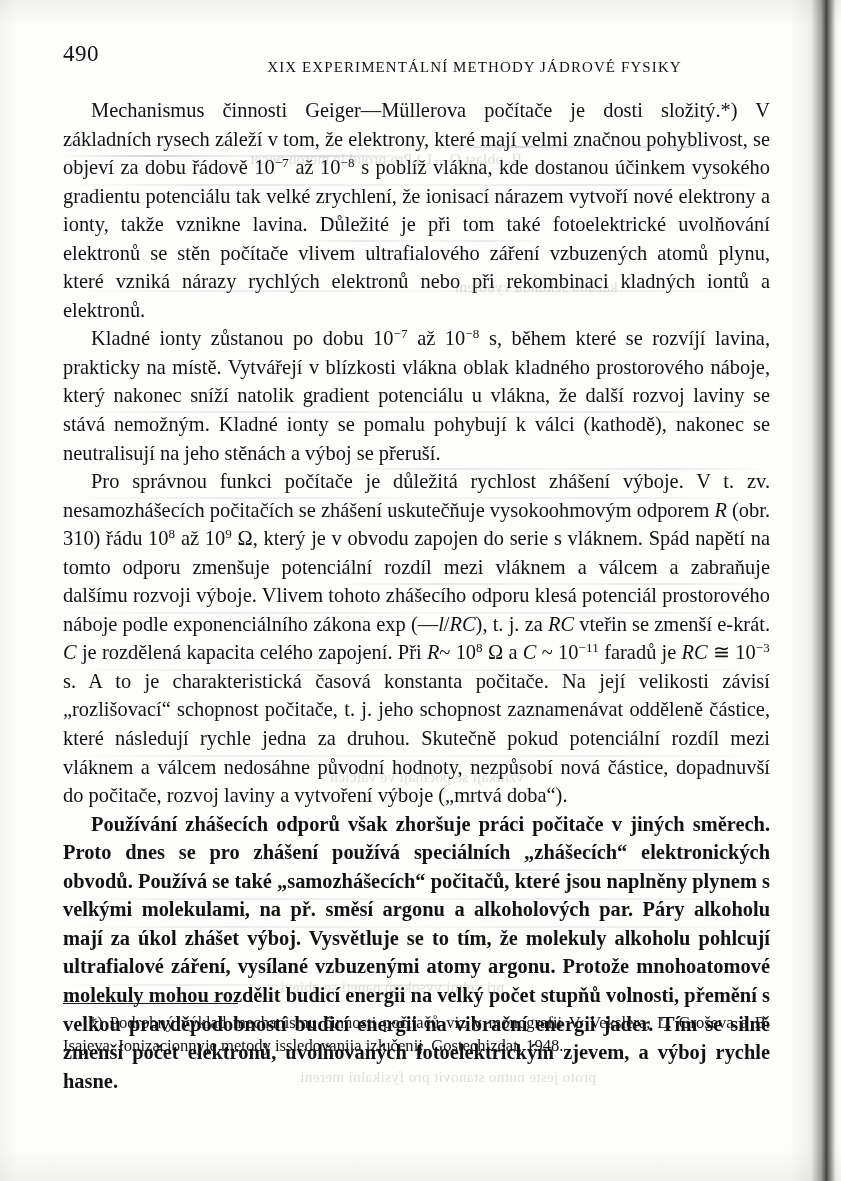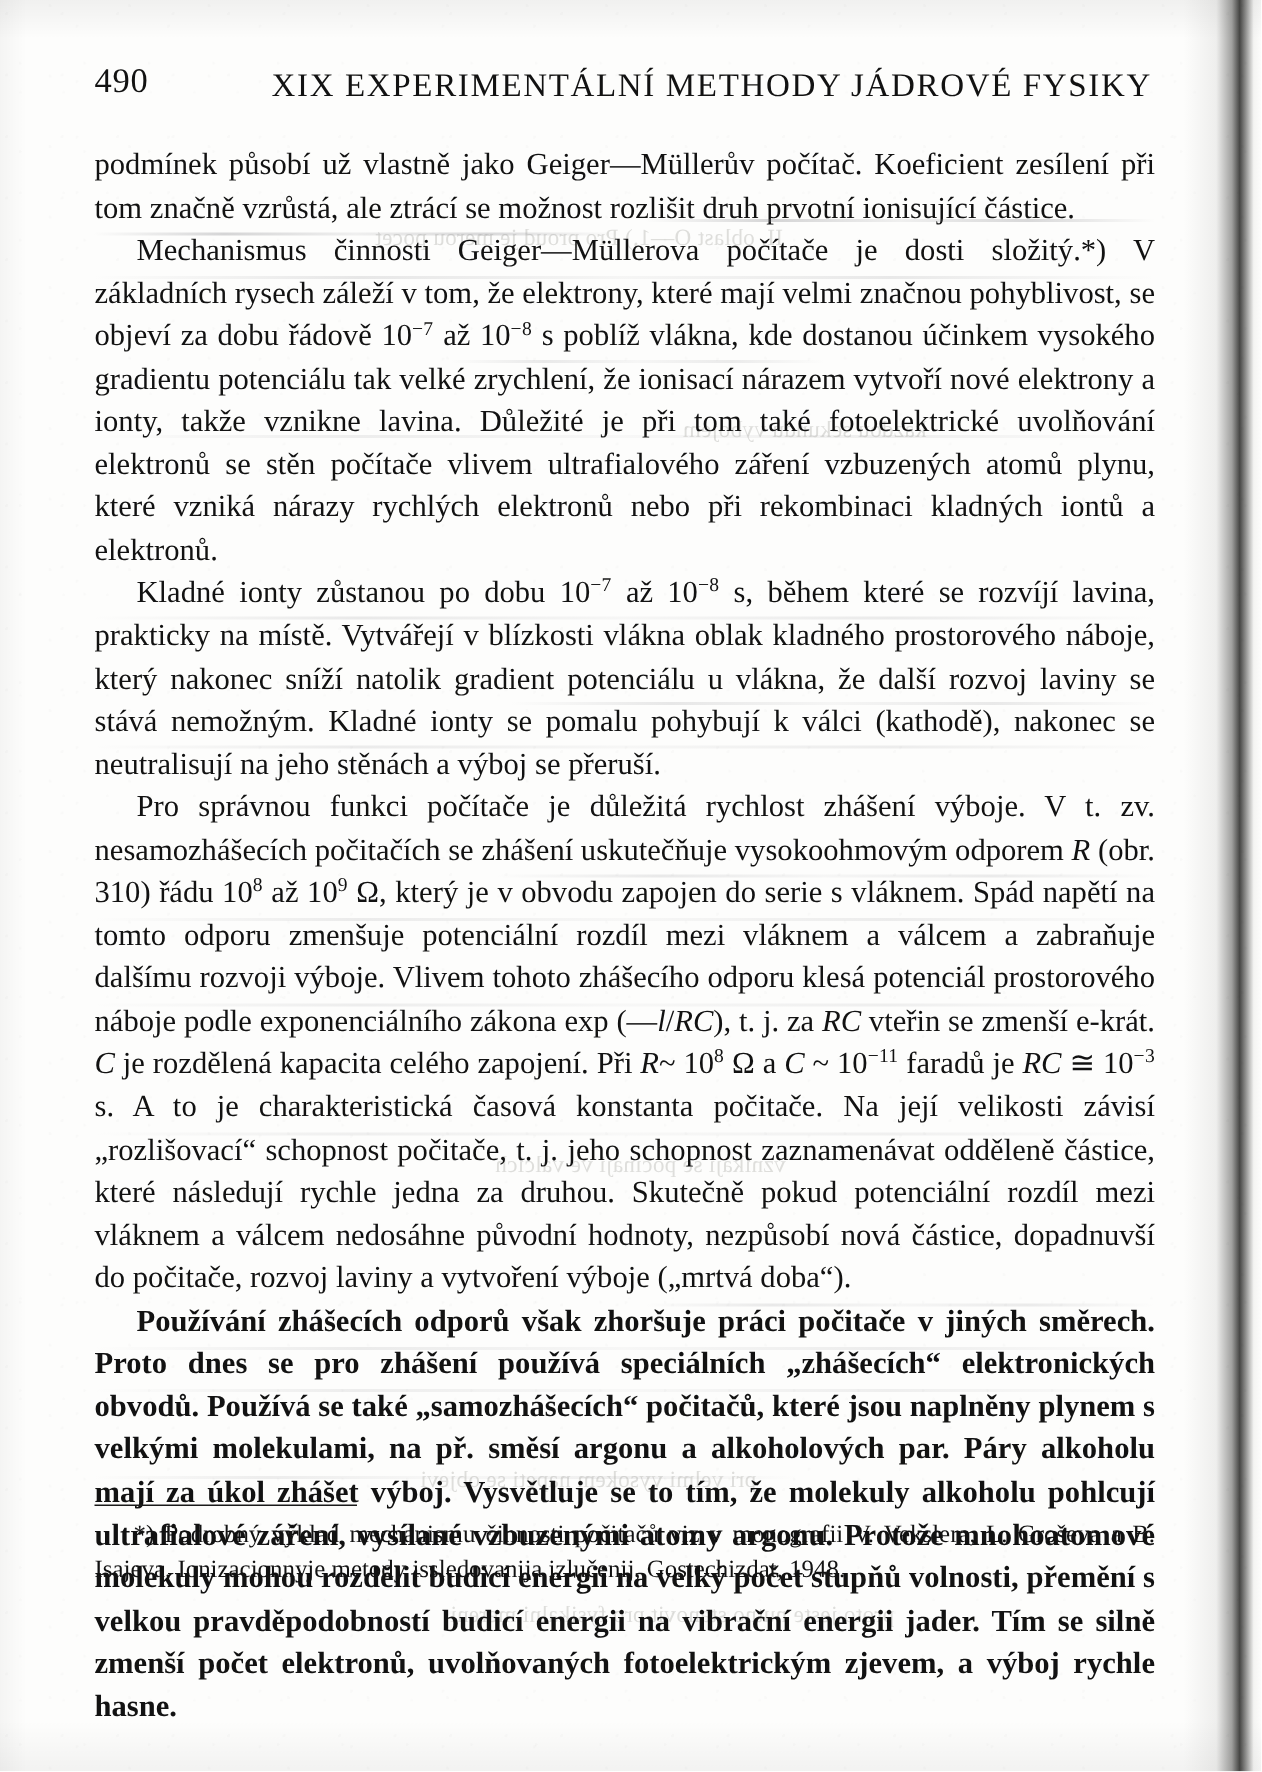--- a/index.html
+++ b/index.html
@@ -105,24 +105,24 @@
   }
   .folio {
     position: absolute;
     left: 0; top: 0;
     font-size: 23px;
     letter-spacing: .5px;
   }
   .runtitle {
     position: absolute;
     left: 115px;
-    top: 3px;
+    top: 18px;
     right: 0;
     text-align: center;
-    font-size: 22px;
+    font-size: 15px;
     letter-spacing: 1.1px;
     font-variant: small-caps;
     text-transform: none;
   }
 
   .body {
     position: absolute;
     top: 96px;
     left: 63px;
     width: 707px;
@@ -201,21 +201,20 @@
 
   <div class="content">
 
     <div class="runhead">
       <span class="folio">490</span>
       <span class="runtitle">XIX EXPERIMENTÁLNÍ METHODY JÁDROVÉ FYSIKY</span>
     </div>
 
     <div class="body">
 
-      <p class="cont">podmínek působí už vlastně jako Geiger—Müllerův počítač. Koeficient zesílení při tom značně vzrůstá, ale ztrácí se možnost rozlišit druh prvotní ionisující částice.</p>
 
       <p>Mechanismus činnosti Geiger—Müllerova počítače je dosti složitý.*) V základních rysech záleží v tom, že elektrony, které mají velmi značnou pohyblivost, se objeví za dobu řádově 10<sup>−7</sup> až 10<sup>−8</sup> s poblíž vlákna, kde dostanou účinkem vysokého gradientu potenciálu tak velké zrychlení, že ionisací nárazem vytvoří nové elektrony a ionty, takže vznikne lavina. Důležité je při tom také fotoelektrické uvolňování elektronů se stěn počítače vlivem ultrafialového záření vzbuzených atomů plynu, které vzniká nárazy rychlých elektronů nebo při rekombinaci kladných iontů a elektronů.</p>
 
       <p>Kladné ionty zůstanou po dobu 10<sup>−7</sup> až 10<sup>−8</sup> s, během které se rozvíjí lavina, prakticky na místě. Vytvářejí v blízkosti vlákna oblak kladného prostorového náboje, který nakonec sníží natolik gradient potenciálu u vlákna, že další rozvoj laviny se stává nemožným. Kladné ionty se pomalu pohybují k válci (kathodě), nakonec se neutralisují na jeho stěnách a výboj se přeruší.</p>
 
       <p>Pro správnou funkci počítače je důležitá rychlost zhášení výboje. V t. zv. nesamozhášecích počitačích se zhášení uskutečňuje vysokoohmovým odporem <i>R</i> (obr. 310) řádu 10<sup>8</sup> až 10<sup>9</sup> Ω, který je v obvodu zapojen do serie s vláknem. Spád napětí na tomto odporu zmenšuje potenciální rozdíl mezi vláknem a válcem a zabraňuje dalšímu rozvoji výboje. Vlivem tohoto zhášecího odporu klesá potenciál prostorového náboje podle exponenciálního zákona exp (—<i>l</i>/<i>RC</i>), t. j. za <i>RC</i> vteřin se zmenší e-krát. <i>C</i> je rozdělená kapacita celého zapojení. Při <i>R</i>~ 10<sup>8</sup> Ω a <i>C</i> ~ 10<sup>−11</sup> faradů je <i>RC</i> ≅ 10<sup>−3</sup> s. A to je charakteristická časová konstanta počitače. Na její velikosti závisí „rozlišovací“ schopnost počitače, t. j. jeho schopnost zaznamenávat odděleně částice, které následují rychle jedna za druhou. Skutečně pokud potenciální rozdíl mezi vláknem a válcem nedosáhne původní hodnoty, nezpůsobí nová částice, dopadnuvší do počitače, rozvoj laviny a vytvoření výboje („mrtvá doba“).</p>
 
       <p>Používání zhášecích odporů však zhoršuje práci počitače v jiných směrech. Proto dnes se pro zhášení používá speciálních „zhášecích“ elektronických obvodů. Používá se také „samozhášecích“ počitačů, které jsou naplněny plynem s velkými molekulami, na př. směsí argonu a alkoholových par. Páry alkoholu mají za úkol zhášet výboj. Vysvětluje se to tím, že molekuly alkoholu pohlcují ultrafialové záření, vysílané vzbuzenými atomy argonu. Protože mnohoatomové molekuly mohou rozdělit budicí energii na velký počet stupňů volnosti, přemění s velkou pravděpodobností budicí energii na vibrační energii jader. Tím se silně zmenší počet elektronů, uvolňovaných fotoelektrickým zjevem, a výboj rychle hasne.</p>
 
     </div>

